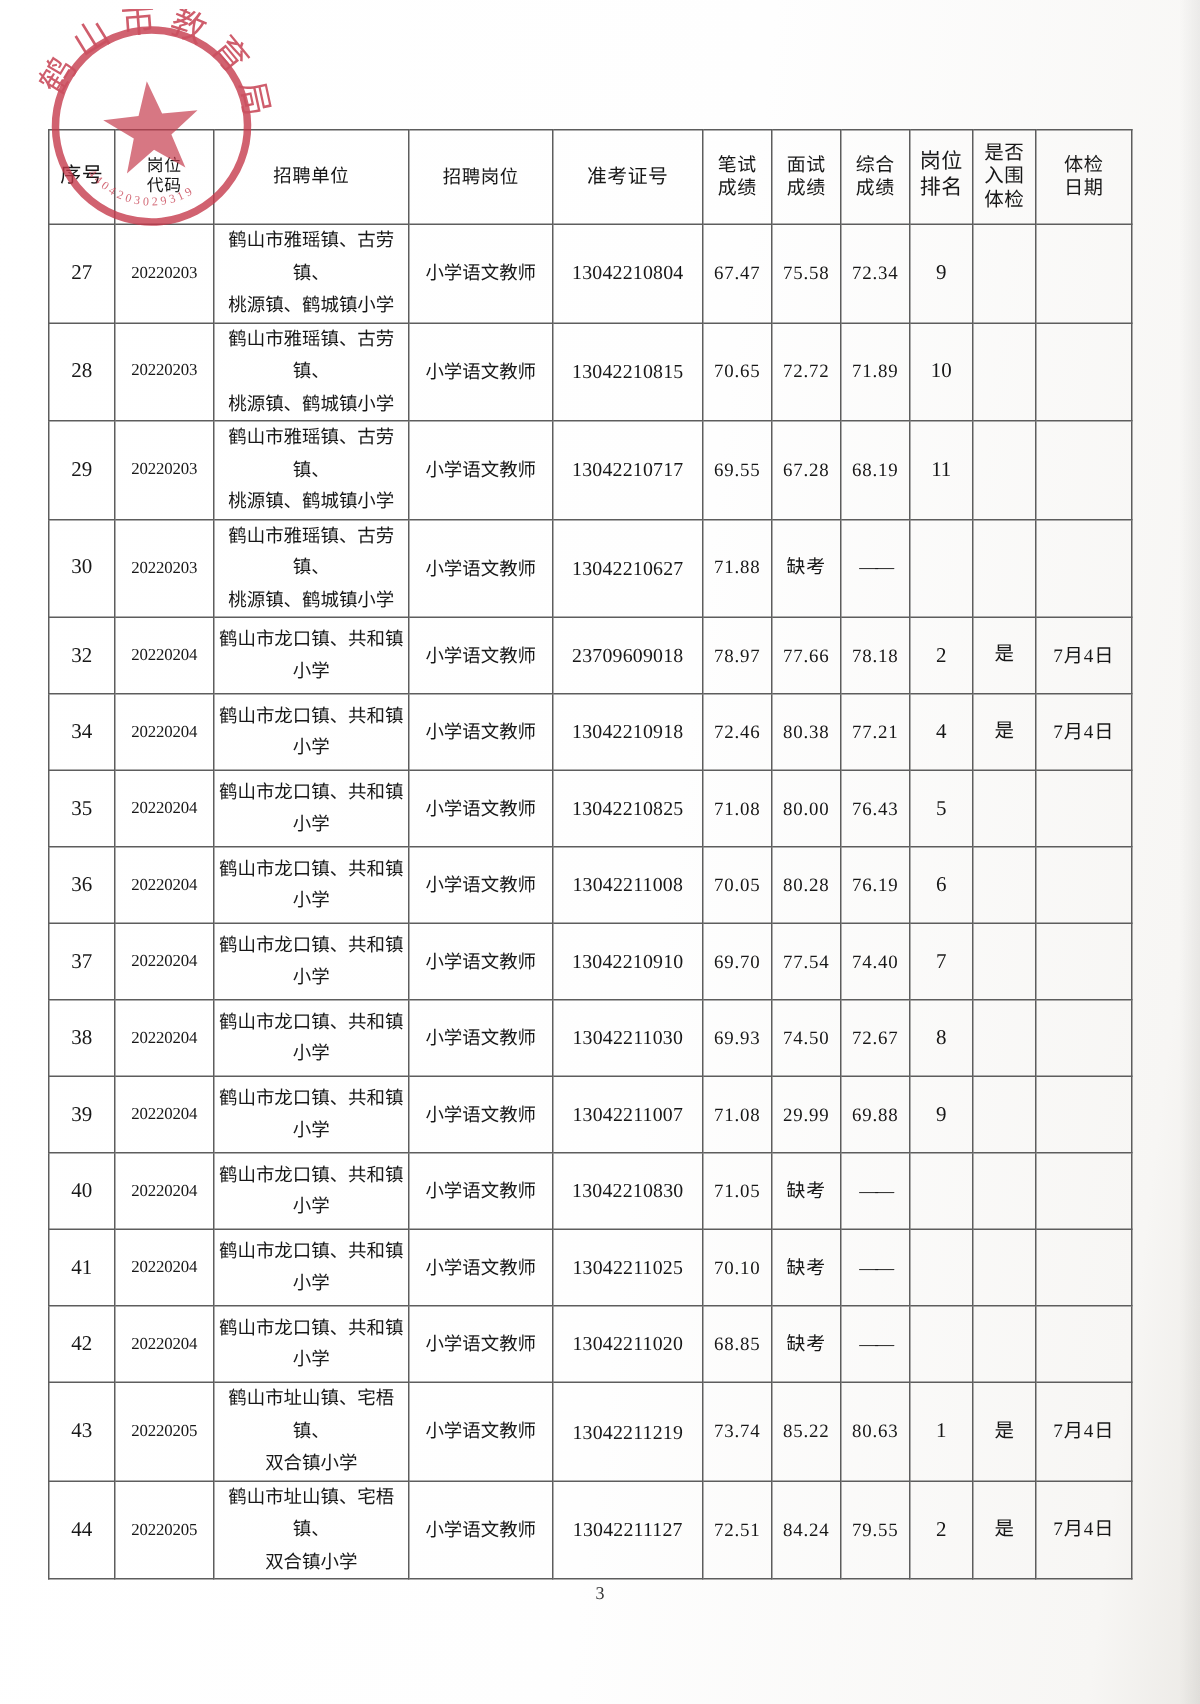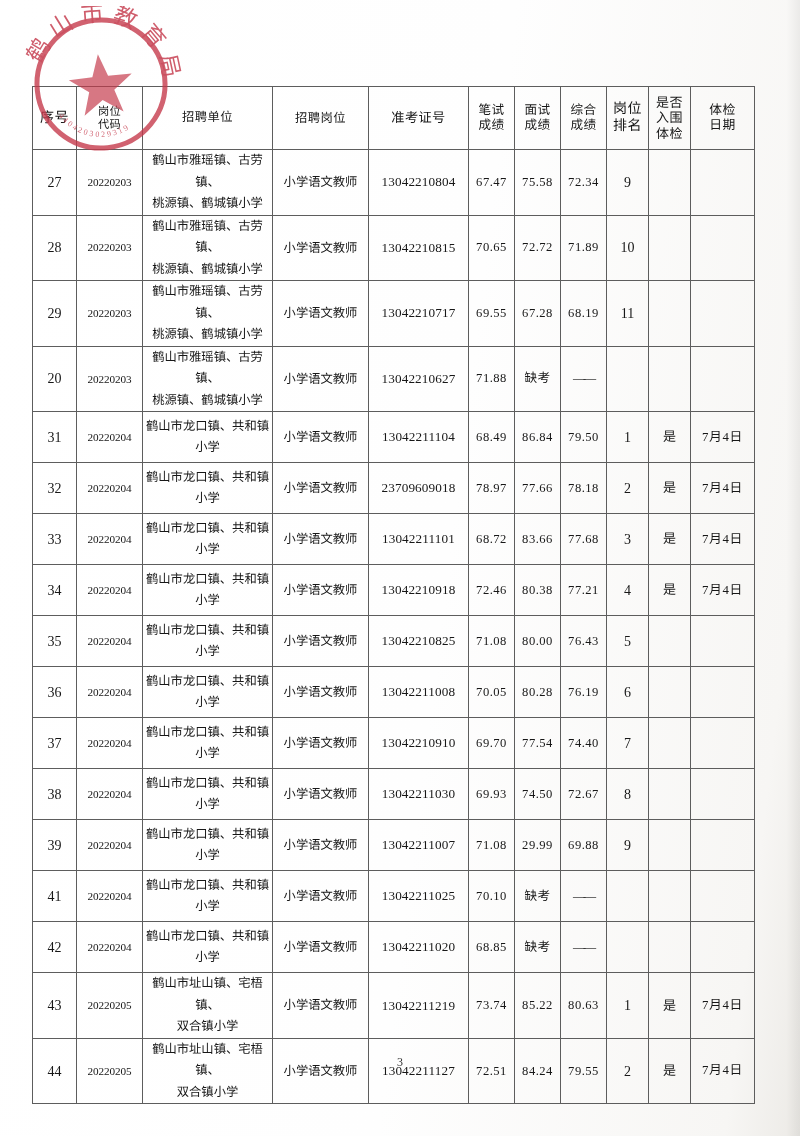--- a/index.html
+++ b/index.html
@@ -81,21 +81,21 @@
   }
 
   
   .c-seq    { width: 44px;  font-size: 14px !important; margin-top: 36px; }
   .c-code   { width: 66px;  font-size: 11.2px !important; letter-spacing: -0.1px; }
   .c-unit   { width: 130px; font-size: 12.3px !important; line-height: 1.75 !important; }
   .c-post   { width: 96px;  font-size: 12.3px !important; }
   .c-ticket { width: 100px; font-size: 13.2px !important; letter-spacing: .15px; margin-top: 35px; }
   .c-score  { width: 46px;  font-size: 12.6px !important; letter-spacing: .5px; }
   .c-rank   { width: 42px;  font-size: 14px !important; }
-  .c-pass   { width: 42px;  font-size: 13px !important; }
+  .c-pass   { width: 42px;  font-size: 13px !important; font-family: Liberation Mono, monospace; }
   .c-date   { width: 64px;  font-size: 12.8px !important; letter-spacing: .6px; }
 
   .hdr-stack { display: block; }
   .dash { letter-spacing: -2px; font-size: 13px; }
 
   
   .page-number {
     position: absolute;
     left: 0;
     top: 1055px;
@@ -233,84 +233,52 @@
             <td class="c-post">小学语文教师</td>
             <td class="c-ticket">13042210717</td>
             <td class="c-score">69.55</td>
             <td class="c-score">67.28</td>
             <td class="c-score">68.19</td>
             <td class="c-rank">11</td>
             <td class="c-pass"></td>
             <td class="c-date"></td>
           </tr>
           <tr>
-            <td class="c-seq">20</td>
+            <td class="c-seq">30</td>
             <td class="c-code">20220203</td>
             <td class="c-unit">
               <span class="hdr-stack">鹤山市雅瑶镇、古劳镇、</span>
               <span class="hdr-stack">桃源镇、鹤城镇小学</span>
             </td>
             <td class="c-post">小学语文教师</td>
             <td class="c-ticket">13042210627</td>
             <td class="c-score">71.88</td>
             <td class="c-score">缺考</td>
             <td class="c-score dash">——</td>
             <td class="c-rank"></td>
             <td class="c-pass"></td>
             <td class="c-date"></td>
-          </tr>
-          <tr>
-            <td class="c-seq">31</td>
-            <td class="c-code">20220204</td>
-            <td class="c-unit">
-              <span class="hdr-stack">鹤山市龙口镇、共和镇</span>
-              <span class="hdr-stack">小学</span>
-            </td>
-            <td class="c-post">小学语文教师</td>
-            <td class="c-ticket">13042211104</td>
-            <td class="c-score">68.49</td>
-            <td class="c-score">86.84</td>
-            <td class="c-score">79.50</td>
-            <td class="c-rank">1</td>
-            <td class="c-pass">是</td>
-            <td class="c-date">7月4日</td>
           </tr>
           <tr>
             <td class="c-seq">32</td>
             <td class="c-code">20220204</td>
             <td class="c-unit">
               <span class="hdr-stack">鹤山市龙口镇、共和镇</span>
               <span class="hdr-stack">小学</span>
             </td>
             <td class="c-post">小学语文教师</td>
             <td class="c-ticket">23709609018</td>
             <td class="c-score">78.97</td>
             <td class="c-score">77.66</td>
             <td class="c-score">78.18</td>
             <td class="c-rank">2</td>
             <td class="c-pass">是</td>
             <td class="c-date">7月4日</td>
           </tr>
           <tr>
-            <td class="c-seq">33</td>
-            <td class="c-code">20220204</td>
-            <td class="c-unit">
-              <span class="hdr-stack">鹤山市龙口镇、共和镇</span>
-              <span class="hdr-stack">小学</span>
-            </td>
-            <td class="c-post">小学语文教师</td>
-            <td class="c-ticket">13042211101</td>
-            <td class="c-score">68.72</td>
-            <td class="c-score">83.66</td>
-            <td class="c-score">77.68</td>
-            <td class="c-rank">3</td>
-            <td class="c-pass">是</td>
-            <td class="c-date">7月4日</td>
-          </tr>
-          <tr>
             <td class="c-seq">34</td>
             <td class="c-code">20220204</td>
             <td class="c-unit">
               <span class="hdr-stack">鹤山市龙口镇、共和镇</span>
               <span class="hdr-stack">小学</span>
             </td>
             <td class="c-post">小学语文教师</td>
             <td class="c-ticket">13042210918</td>
             <td class="c-score">72.46</td>
             <td class="c-score">80.38</td>
@@ -393,20 +361,36 @@
             <td class="c-post">小学语文教师</td>
             <td class="c-ticket">13042211007</td>
             <td class="c-score">71.08</td>
             <td class="c-score">29.99</td>
             <td class="c-score">69.88</td>
             <td class="c-rank">9</td>
             <td class="c-pass"></td>
             <td class="c-date"></td>
           </tr>
           <tr>
+            <td class="c-seq">40</td>
+            <td class="c-code">20220204</td>
+            <td class="c-unit">
+              <span class="hdr-stack">鹤山市龙口镇、共和镇</span>
+              <span class="hdr-stack">小学</span>
+            </td>
+            <td class="c-post">小学语文教师</td>
+            <td class="c-ticket">13042210830</td>
+            <td class="c-score">71.05</td>
+            <td class="c-score">缺考</td>
+            <td class="c-score dash">——</td>
+            <td class="c-rank"></td>
+            <td class="c-pass"></td>
+            <td class="c-date"></td>
+          </tr>
+          <tr>
             <td class="c-seq">41</td>
             <td class="c-code">20220204</td>
             <td class="c-unit">
               <span class="hdr-stack">鹤山市龙口镇、共和镇</span>
               <span class="hdr-stack">小学</span>
             </td>
             <td class="c-post">小学语文教师</td>
             <td class="c-ticket">13042211025</td>
             <td class="c-score">70.10</td>
             <td class="c-score">缺考</td>

